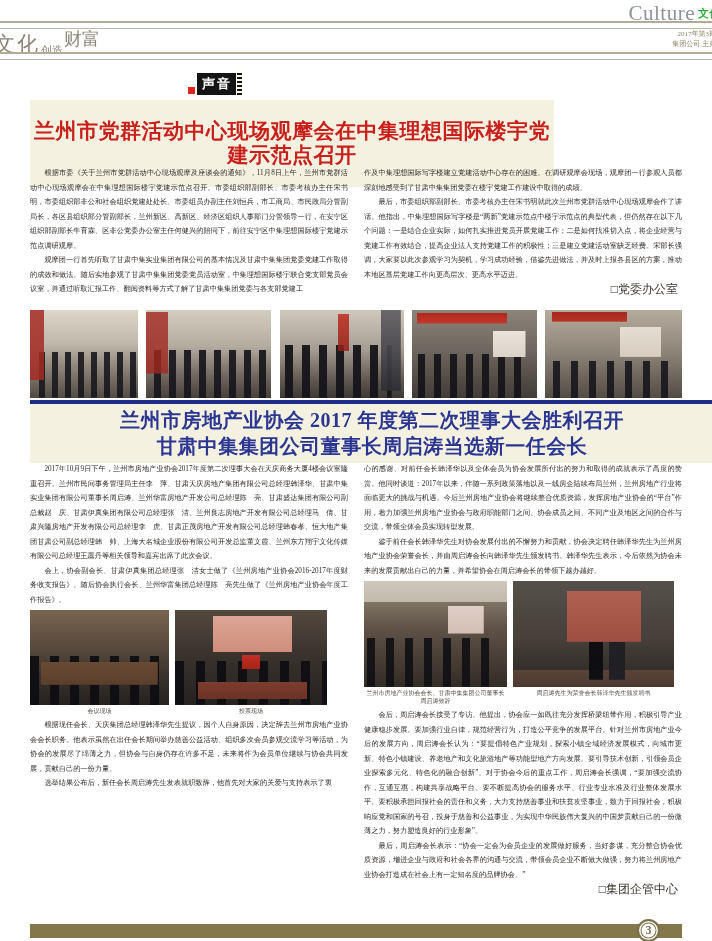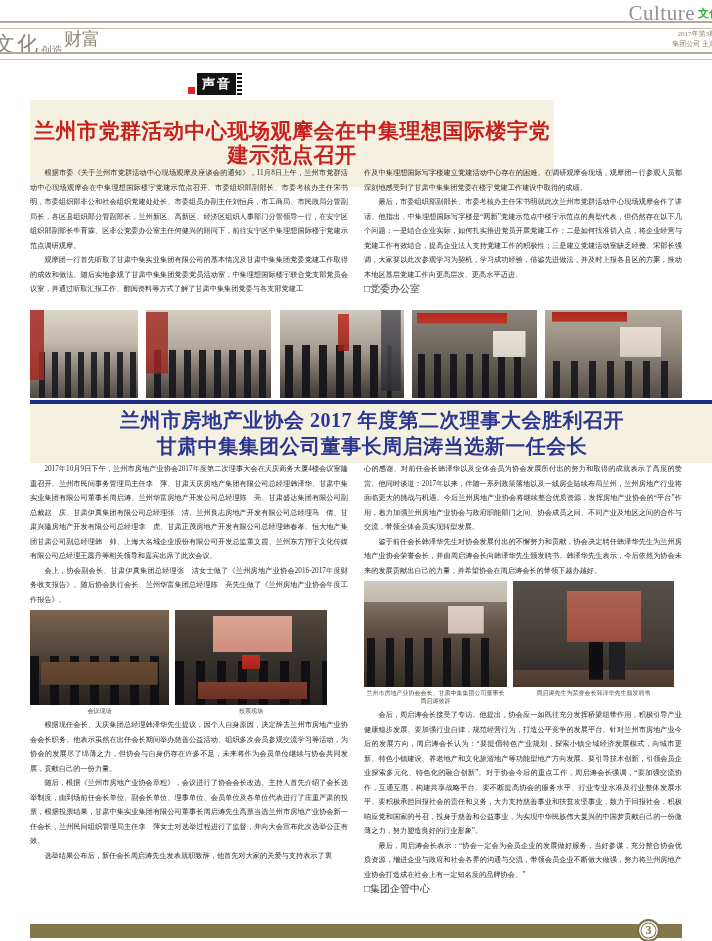--- a/index.html
+++ b/index.html
@@ -28,21 +28,21 @@
   .tag-stripe{width:5px;height:22px;margin-left:1px;
     background:repeating-linear-gradient(180deg,#141414 0 2px,#f7f3e6 2px 4px);}
   
   .a1-head{position:absolute;top:100px;left:30px;width:524px;background:#f5f1e1;
     text-align:center;padding:19px 0 20px;}
   .a1-head h1{margin:0;font-size:21px;line-height:24px;color:#c9201b;font-weight:bold;letter-spacing:0.5px;}
   .body-cols{display:flex;gap:16px;}
   .col{width:319px;font-size:7.2px;line-height:14.5px;text-align:justify;}
   .col p{margin:0;text-indent:2em;}
   .col p.noindent{text-indent:0;}
-  .byline{font-size:10px;margin-top:3px;padding-right:4px;text-indent:0 !important;color:#3a352f;}
+  .byline{text-align:right;font-size:12px;margin-top:3px;padding-right:4px;text-indent:0 !important;color:#3a352f;}
   .a1-body{position:absolute;top:166px;left:30px;width:652px;height:146px;overflow:hidden;}
   .a1-photos{position:absolute;top:310px;left:30px;width:652px;height:88px;
     display:flex;justify-content:space-between;}
   .ph{height:88px;background-repeat:no-repeat;background-color:#7a736b;}
   .ph1{width:108px;background-image:
     linear-gradient(90deg,rgba(165,43,34,.85) 0 14px,rgba(165,43,34,0) 14px 15px),
     repeating-linear-gradient(90deg,rgba(24,24,30,.9) 0 6px,rgba(24,24,30,0) 6px 13px),
     linear-gradient(180deg,#dcd6c9 0%,#c0b8aa 38%,#857c72 70%,#514b45 100%);
     background-size:40% 80%,92% 52%,100% 100%;background-position:0 0,100% 100%,0 0;}
   .ph2{width:125px;background-image:
@@ -178,21 +178,20 @@
       <p>会上，协会副会长、甘肃伊真集团总经理张　洁女士做了《兰州房地产业协会2016-2017年度财务收支报告》。随后协会执行会长、兰州华富集团总经理陈　亮先生做了《兰州房地产业协会年度工作报告》。</p>
       <div class="photo-pair">
         <div class="pp pa"></div>
         <div class="pp pb"></div>
       </div>
       <div class="cap-row">
         <div class="cap" style="width:139px">会议现场</div>
         <div class="cap" style="width:152px">投票现场</div>
       </div>
       <p>根据现任会长、天庆集团总经理韩泽华先生提议，因个人自身原因，决定辞去兰州市房地产业协会会长职务。他表示虽然在出任会长期间举办慈善公益活动、组织多次会员参观交流学习等活动，为协会的发展尽了绵薄之力，但协会与自身仍存在许多不足，未来将作为会员单位继续与协会共同发展，贡献自己的一份力量。</p>
-      <p>随后，根据《兰州市房地产业协会章程》，会议进行了协会会长改选。主持人首先介绍了会长选举制度，由到场前任会长单位、副会长单位、理事单位、会员单位及各单位代表进行了庄重严肃的投票，根据投票结果，甘肃中集实业集团有限公司董事长周启涛先生高票当选兰州市房地产业协会新一任会长，兰州民间组织管理局主任李　萍女士对选举过程进行了监督，并向大会宣布此次选举公正有效。</p>
       <p>选举结果公布后，新任会长周启涛先生发表就职致辞，他首先对大家的关爱与支持表示了衷</p>
     </div>
     <div class="col">
       <p class="noindent">心的感谢、对前任会长韩泽华以及全体会员为协会发展所付出的努力和取得的成就表示了高度的赞赏。他同时谈道：2017年以来，伴随一系列政策落地以及一线房企陆续布局兰州，兰州房地产行业将面临更大的挑战与机遇。今后兰州房地产业协会将继续整合优质资源，发挥房地产业协会的“平台”作用，着力加强兰州房地产业协会与政府职能部门之间、协会成员之间、不同产业及地区之间的合作与交流，带领全体会员实现转型发展。</p>
       <p>鉴于前任会长韩泽华先生对协会发展付出的不懈努力和贡献，协会决定聘任韩泽华先生为兰州房地产业协会荣誉会长，并由周启涛会长向韩泽华先生颁发聘书。韩泽华先生表示，今后依然为协会未来的发展贡献出自己的力量，并希望协会在周启涛会长的带领下越办越好。</p>
       <div class="photo-pair">
         <div class="pp pc"></div>
         <div class="pp pd"></div>
       </div>
       <div class="cap-row">

